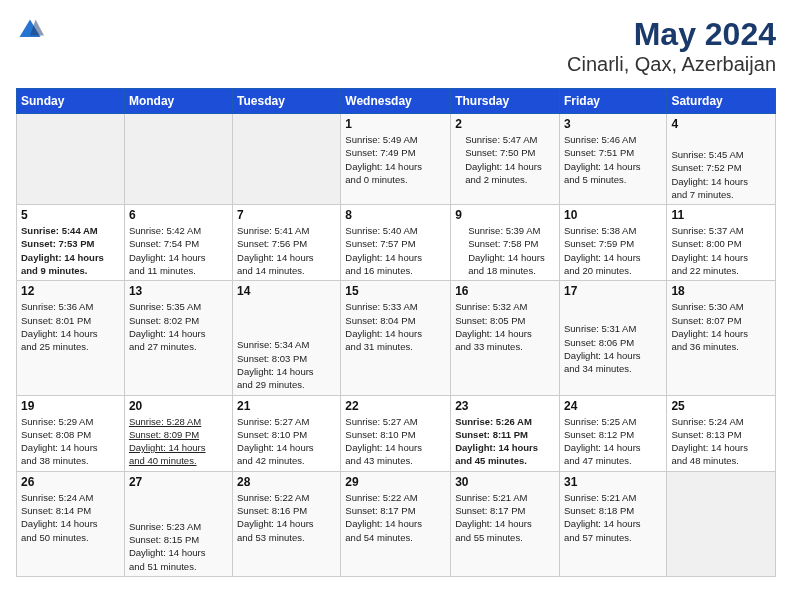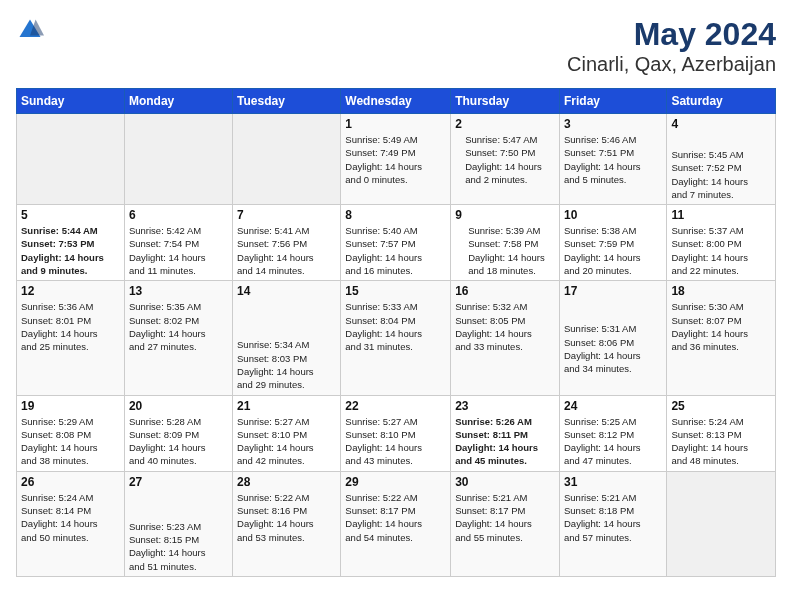--- a/index.html
+++ b/index.html
@@ -257,21 +257,21 @@
       <tr>
         <td>
           <span class="day-number">19</span>
           <div class="day-info" style="white-space: pre-line;">Sunrise: 5:29 AM
 Sunset: 8:08 PM
 Daylight: 14 hours
 and 38 minutes.</div>
         </td>
         <td>
           <span class="day-number">20</span>
-          <div class="day-info" style="white-space: pre-line;">Sunrise: 5:28 AM
+          <div class="day-info" style="white-space: pre-line; text-decoration: underline;">Sunrise: 5:28 AM
 Sunset: 8:09 PM
 Daylight: 14 hours
 and 40 minutes.</div>
         </td>
         <td>
           <span class="day-number">21</span>
           <div class="day-info" style="white-space: pre-line;">Sunrise: 5:27 AM
 Sunset: 8:10 PM
 Daylight: 14 hours
 and 42 minutes.</div>

